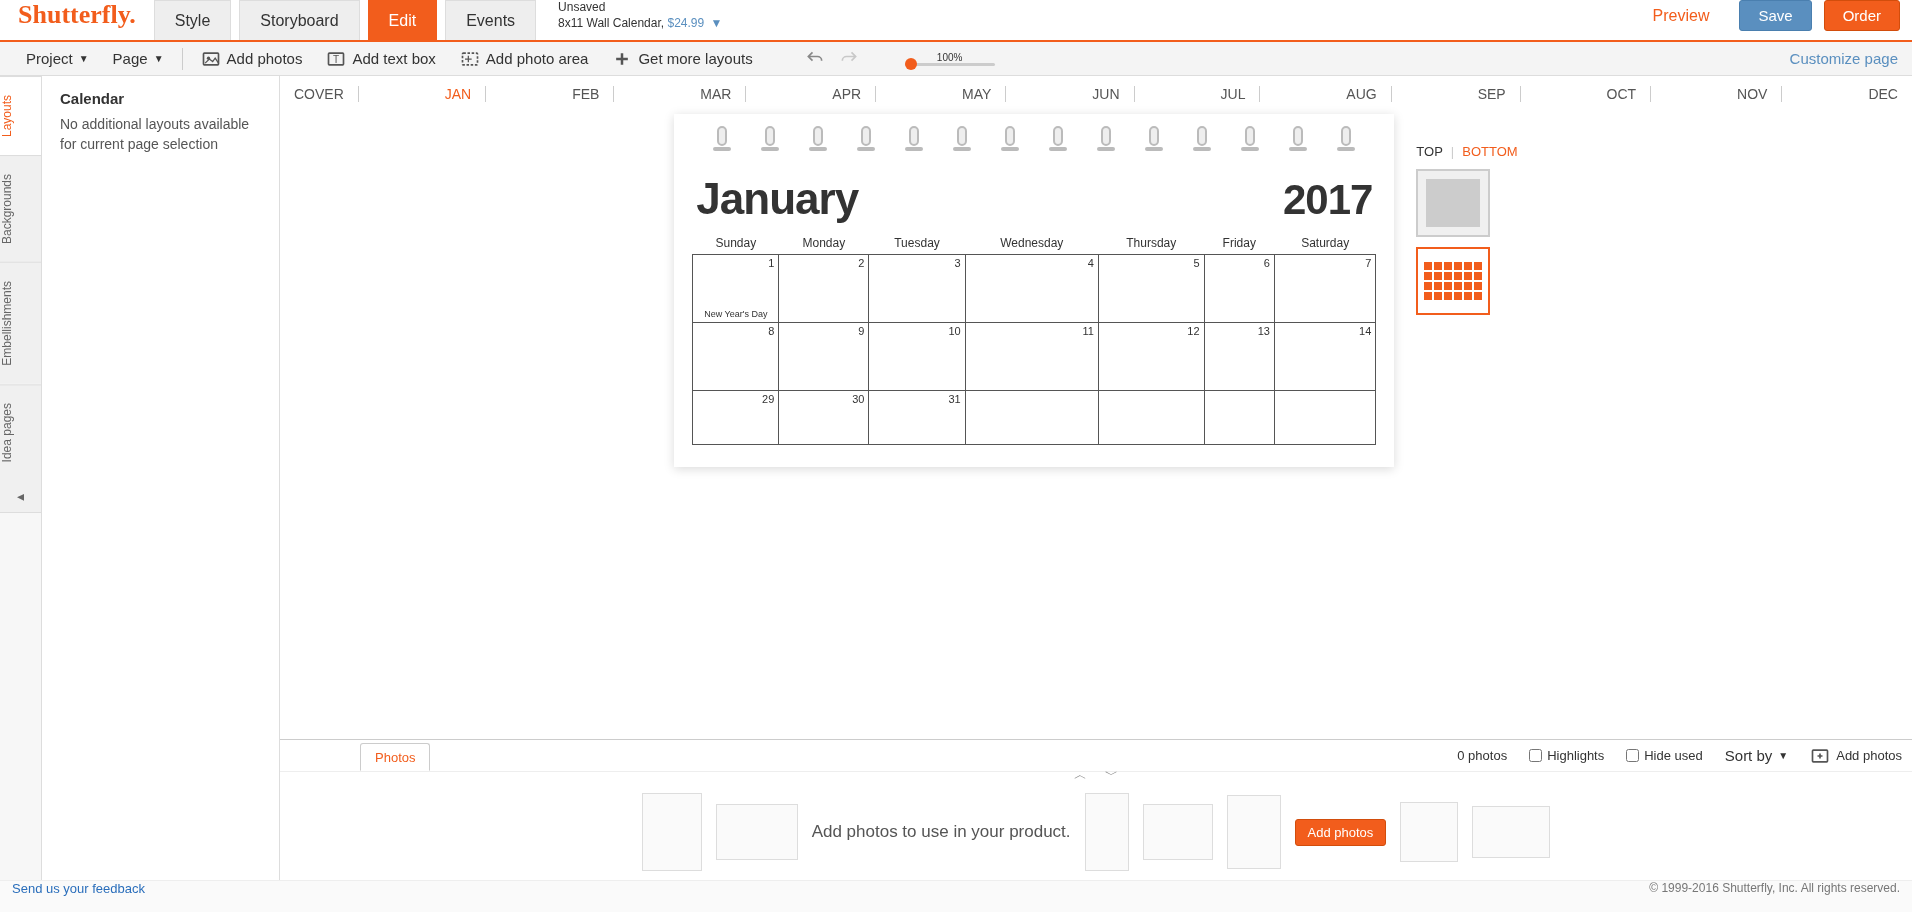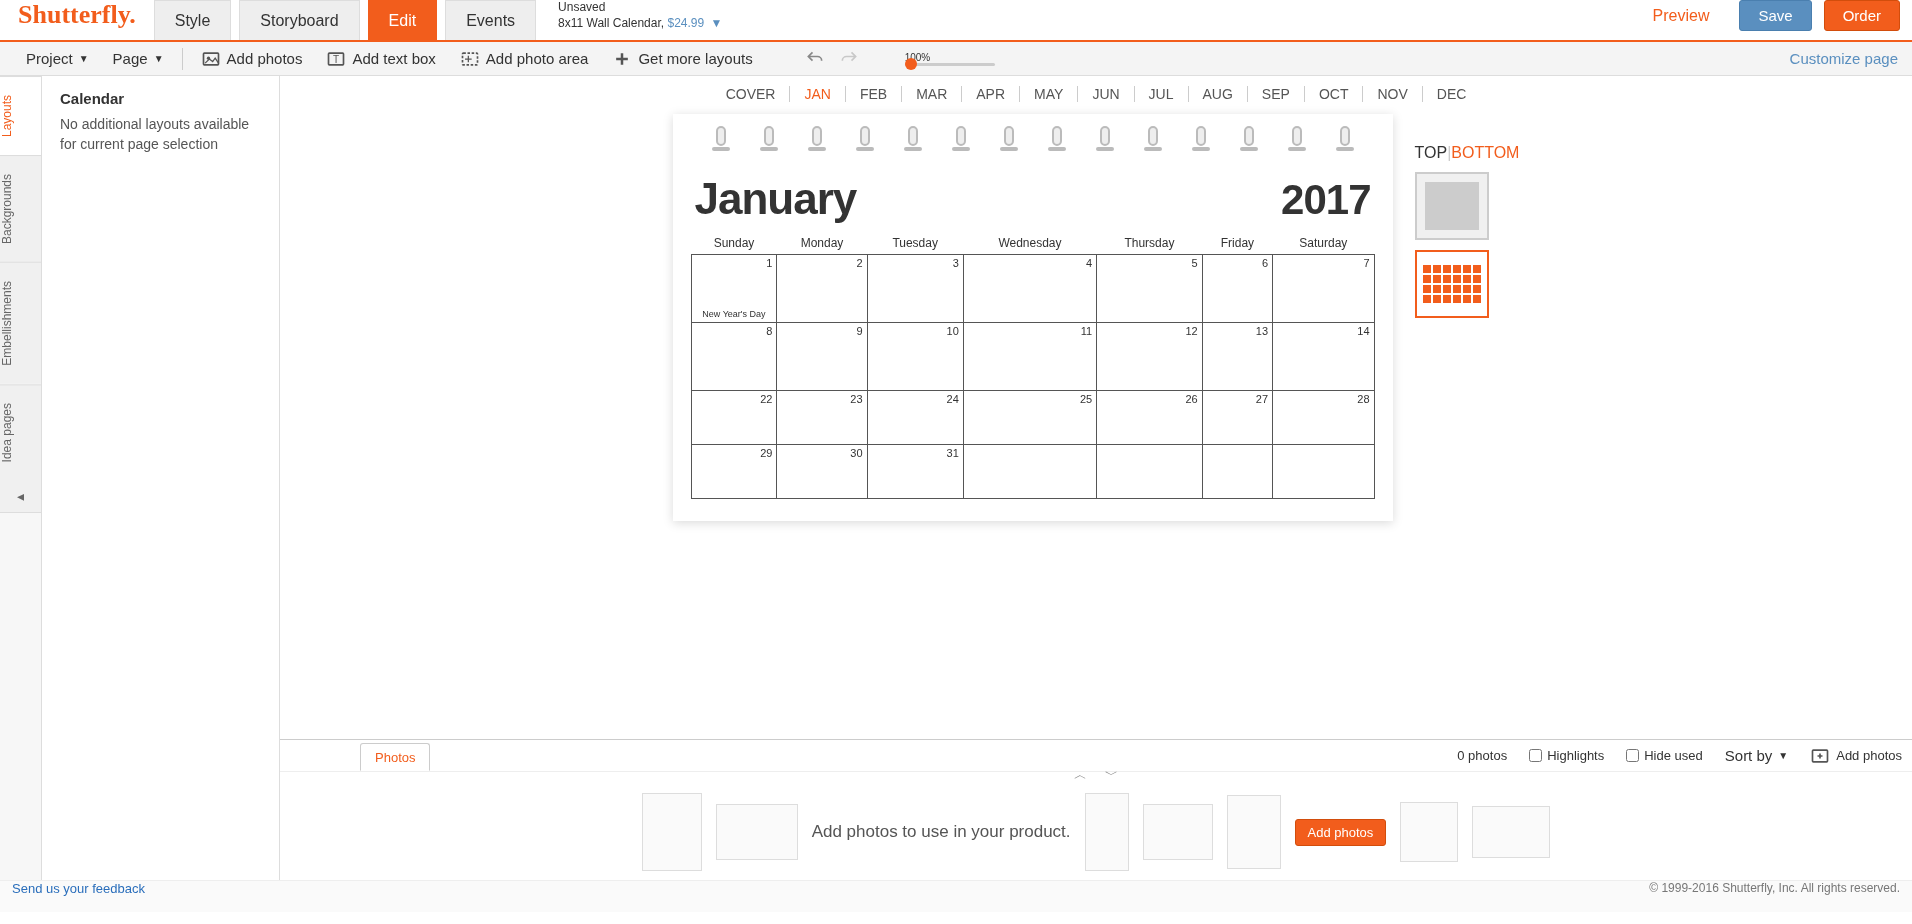--- a/index.html
+++ b/index.html
@@ -20,39 +20,39 @@
   .btn-save { background: #5a8fbf; color: #fff; border-color: #4a7faf; }
   .btn-order { background: #f25d1c; color: #fff; border-color: #d24d0c; }
 
   
   .toolbar { height: 34px; display: flex; align-items: center; background: #f4f4f4; border-bottom: 1px solid #ddd; padding: 0 14px; gap: 0; position: relative; }
   .tool-item { display: flex; align-items: center; gap: 6px; padding: 0 12px; cursor: pointer; font-size: 15px; color: #333; height: 34px; }
   .tool-item .caret-down { font-size: 10px; }
   .tool-sep { width: 1px; height: 22px; background: #ccc; margin: 0 6px; }
   .tool-icon { width: 20px; height: 20px; fill: #555; }
   .undo-redo { display: flex; gap: 14px; margin-left: 40px; }
-  .zoom { display: flex; flex-direction: column; margin-left: 46px; font-size: 10px; }
+  .zoom { display: flex; flex-direction: column; margin-left: 46px; font-size: 10px; align-items: center; }
   .zoom-track { width: 90px; height: 3px; background: #ccc; border-radius: 2px; position: relative; }
   .zoom-thumb { position: absolute; left: 0; top: -5px; width: 12px; height: 12px; border-radius: 50%; background: #f25d1c; }
   .customize { margin-left: auto; color: #5a8fbf; font-size: 15px; cursor: pointer; }
 
   
   .workspace { display: flex; height: calc(100% - 42px - 34px - 32px); }
   .sidebar { width: 280px; display: flex; border-right: 1px solid #ddd; background: #fff; }
   .side-tabs { width: 42px; display: flex; flex-direction: column; border-right: 1px solid #ddd; background: #f7f7f7; }
   .side-tab { writing-mode: vertical-rl; transform: rotate(180deg); text-align: center; padding: 18px 0; font-size: 12px; color: #666; border-bottom: 1px solid #ddd; cursor: pointer; background: #f0f0f0; }
   .side-tab.active { color: #f25d1c; background: #fff; }
   .side-tab.collapse { writing-mode: horizontal-tb; transform: none; font-size: 14px; padding: 8px 0; }
   .sidebar-content { flex: 1; padding: 14px 18px; }
   .sidebar-title { font-weight: bold; font-size: 15px; margin-bottom: 8px; }
   .sidebar-text { font-size: 14px; color: #555; line-height: 1.4; }
 
   
   .main { flex: 1; display: flex; flex-direction: column; background: #fff; overflow: hidden; }
-  .month-nav { display: flex; justify-content: center; align-items: center; gap: 0; padding: 10px 0 6px; font-size: 14px; color: #555; }
+  .month-nav { display: flex; justify-content: space-between; align-items: center; gap: 0; padding: 10px 0 6px; font-size: 14px; color: #555; }
   .month-item { padding: 0 14px; border-right: 1px solid #ccc; cursor: pointer; }
   .month-item:last-child { border-right: none; }
   .month-item.active { color: #f25d1c; }
 
   .canvas-row { display: flex; align-items: flex-start; justify-content: center; flex: 1; gap: 22px; padding-top: 6px; }
   .calendar-canvas { width: 720px; background: #fff; box-shadow: 0 2px 10px rgba(0,0,0,0.15); padding: 12px 18px 22px; position: relative; }
   .spiral { height: 40px; display: flex; justify-content: space-around; padding: 0 6px; margin-bottom: 8px; }
   .spiral-ring { width: 30px; height: 36px; display: flex; flex-direction: column; align-items: center; }
   .spiral-ring .ring { width: 10px; height: 20px; border: 2px solid #bbb; border-radius: 5px; background: #eee; }
   .spiral-ring .hole { width: 18px; height: 4px; background: #bbb; margin-top: 1px; border-radius: 2px; }
@@ -60,21 +60,21 @@
   .cal-month { font-size: 44px; font-weight: 900; letter-spacing: -1px; }
   .cal-year { font-size: 42px; font-weight: 900; letter-spacing: -1px; }
   .cal-grid { border-collapse: collapse; width: 100%; }
   .cal-grid th { font-weight: normal; font-size: 12px; padding: 4px 0; text-align: center; }
   .cal-grid td { border: 1px solid #555; height: 68px; vertical-align: top; position: relative; font-size: 11px; }
   .cal-grid td.short { height: 54px; }
   .cal-date { position: absolute; top: 2px; right: 4px; font-size: 11px; }
   .cal-event { position: absolute; bottom: 2px; left: 3px; right: 3px; font-size: 9px; text-align: center; line-height: 1.1; }
 
   .view-toggle { display: flex; flex-direction: column; gap: 10px; margin-top: 30px; }
-  .view-labels { display: flex; font-size: 16px; }
+  .view-labels { display: flex; gap: 8px; font-size: 13px; }
   .view-labels .sep { color: #ccc; }
   .view-labels .active { color: #f25d1c; }
   .view-thumb { width: 74px; height: 68px; border: 2px solid #ccc; display: flex; align-items: center; justify-content: center; cursor: pointer; background: #f0f0f0; }
   .view-thumb.active { border-color: #f25d1c; background: #fff; }
   .thumb-top { background: #ccc; width: 54px; height: 48px; }
   .thumb-grid { display: grid; grid-template-columns: repeat(6, 8px); grid-template-rows: repeat(4, 8px); gap: 2px; }
   .thumb-grid span { background: #f25d1c; }
 
   
   .photos-panel { border-top: 1px solid #ccc; background: #fff; }
@@ -327,43 +327,20 @@
                 </td>
                 <td>
                   <div class="cal-date">13</div>
                 </td>
                 <td>
                   <div class="cal-date">14</div>
                 </td>
               </tr>
               <tr>
                 <td class="short">
-                  <div class="cal-date">22</div>
-                </td>
-                <td class="short">
-                  <div class="cal-date">23</div>
-                </td>
-                <td class="short">
-                  <div class="cal-date">24</div>
-                </td>
-                <td class="short">
-                  <div class="cal-date">25</div>
-                </td>
-                <td class="short">
-                  <div class="cal-date">26</div>
-                </td>
-                <td class="short">
-                  <div class="cal-date">27</div>
-                </td>
-                <td class="short">
-                  <div class="cal-date">28</div>
-                </td>
-              </tr>
-              <tr>
-                <td class="short">
                   <div class="cal-date">29</div>
                 </td>
                 <td class="short">
                   <div class="cal-date">30</div>
                 </td>
                 <td class="short">
                   <div class="cal-date">31</div>
                 </td>
                 <td class="short"></td>
                 <td class="short"></td>

